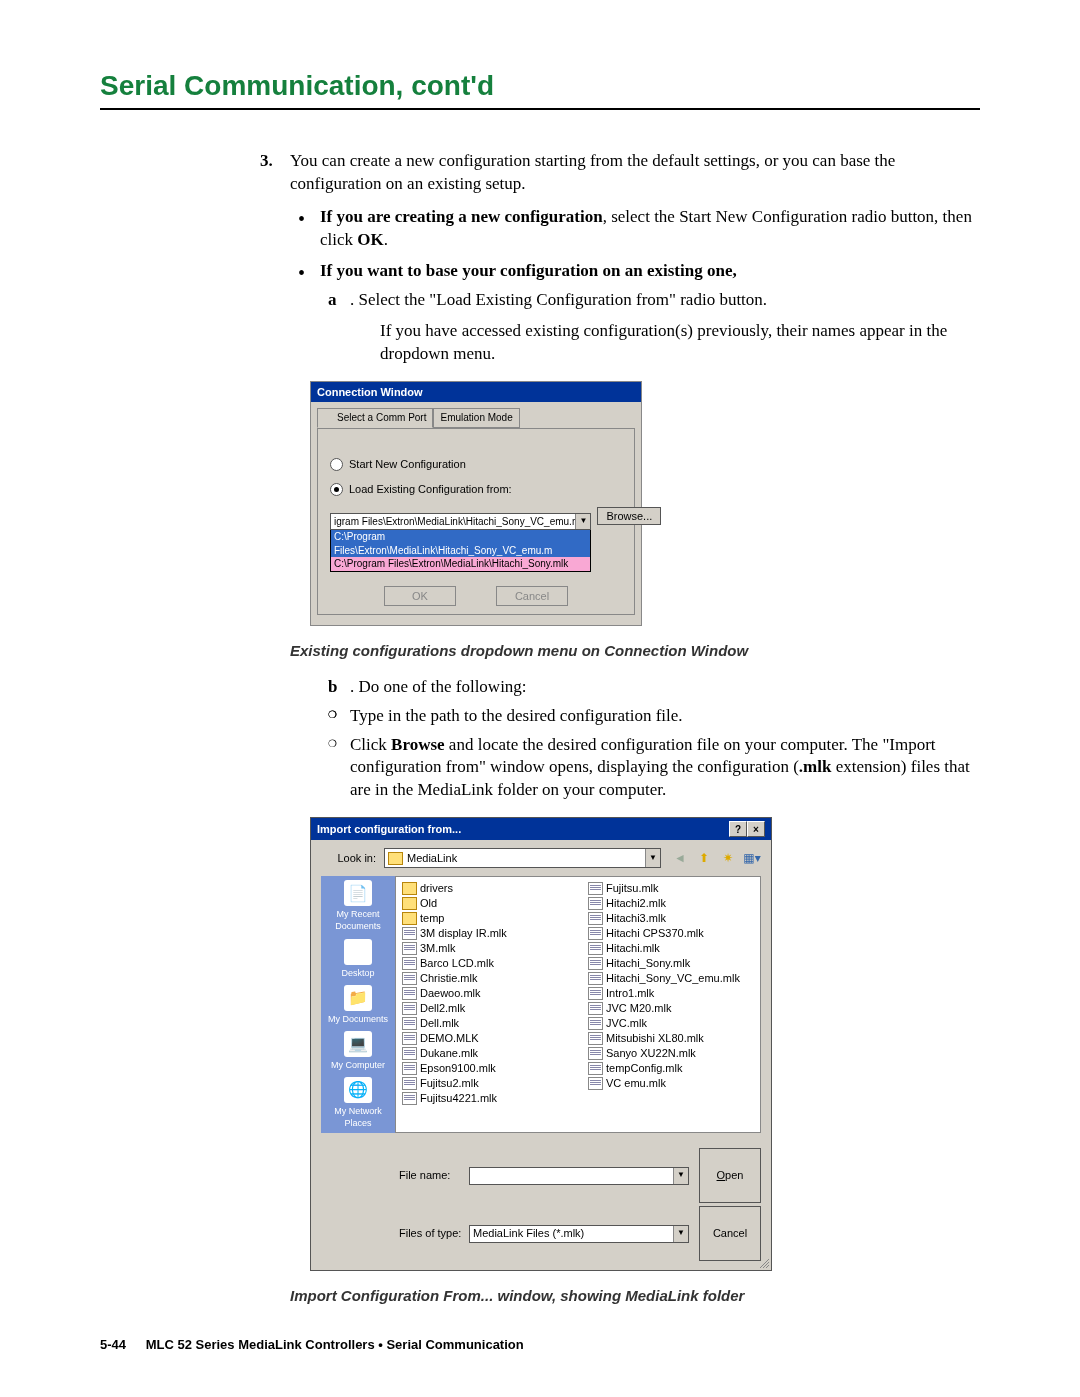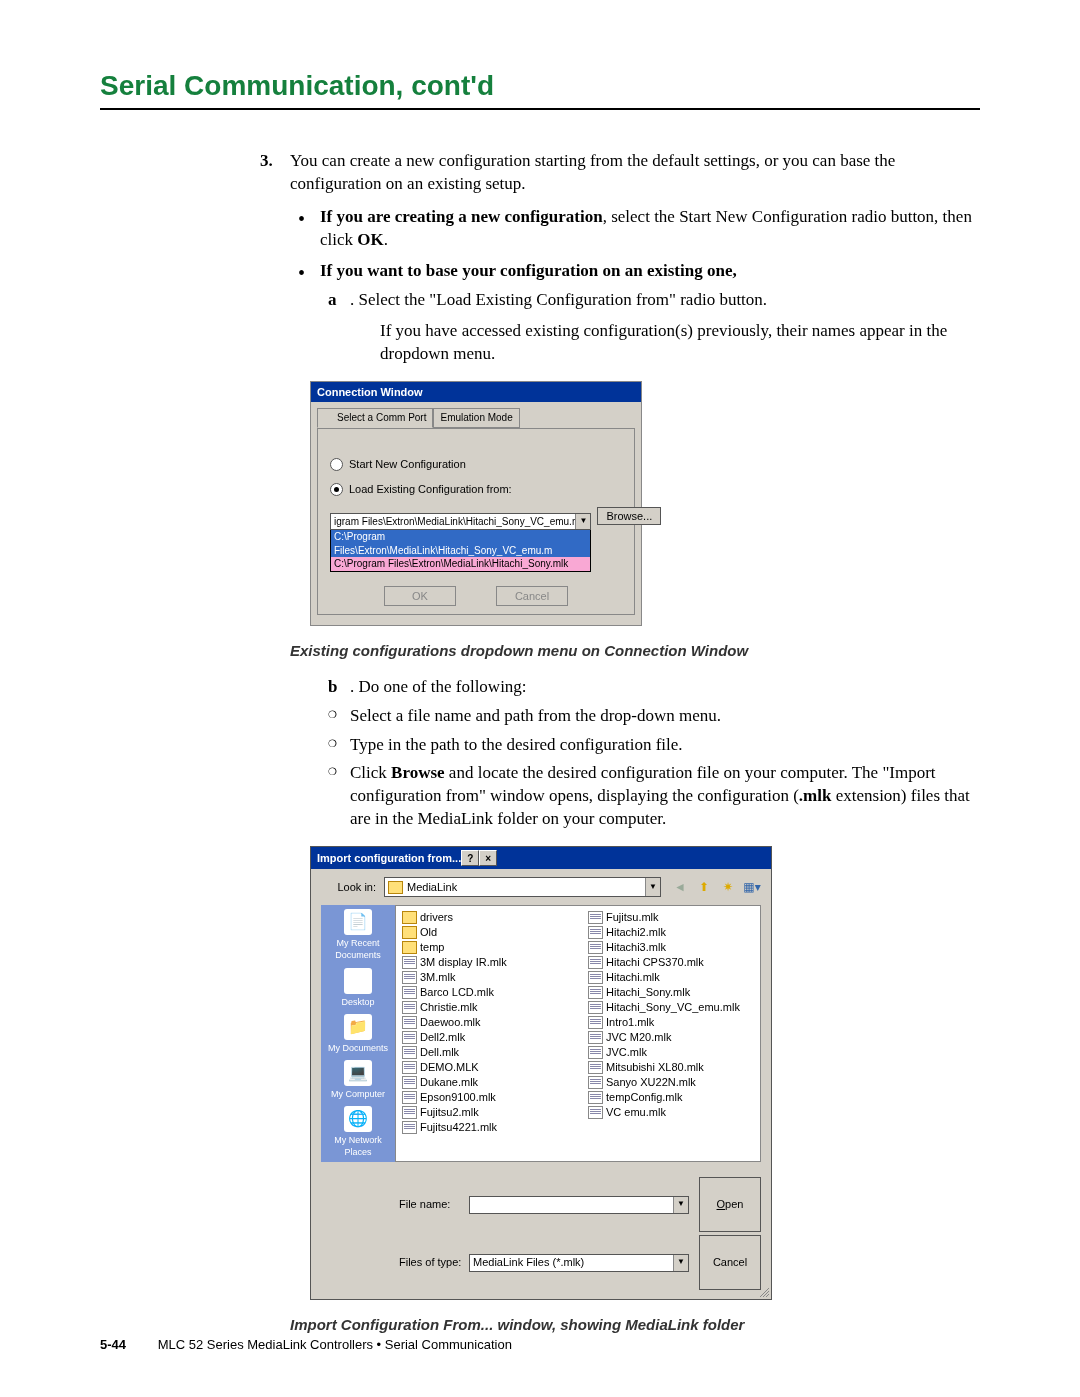--- a/index.html
+++ b/index.html
@@ -155,20 +155,21 @@
   background: #d4d0c8;
   font-family: Tahoma, Arial, sans-serif;
   font-size: 11px;
 }
 .import-titlebar {
   background: #003399;
   color: #fff;
   font-weight: bold;
   padding: 3px 6px;
   display: flex;
+  justify-content: space-between;
   align-items: center;
 }
 .tb-icons { display: flex; gap: 0; }
 .tb-icon {
   width: 16px; height: 14px;
   background: #d4d0c8;
   border: 1px solid #fff;
   border-right-color: #555;
   border-bottom-color: #555;
   display: flex; align-items: center; justify-content: center;
@@ -291,21 +292,21 @@
 }
 
 .footer {
   position: absolute;
   bottom: 45px;
   left: 100px;
   font-family: Arial, Helvetica, sans-serif;
   font-size: 13px;
 }
 .footer .pg { font-weight: bold; }
-.footer .txt { font-weight: normal; margin-left: 28px; }
+.footer .txt { font-weight: bold; margin-left: 16px; }
 .resize-grip {
   position: absolute; right: 2px; bottom: 2px;
   width: 12px; height: 12px;
   background:
     linear-gradient(135deg, transparent 60%, #888 60%, #888 65%, transparent 65%,
       transparent 72%, #888 72%, #888 77%, transparent 77%,
       transparent 84%, #888 84%, #888 89%, transparent 89%);
 }
 </style>
 </head>
@@ -373,21 +374,21 @@
       </div>
     </div>
 
     <div class="caption">Existing configurations dropdown menu on Connection Window</div>
 
     <div class="sub-a" style="margin-left:60px">
       <span class="label" style="font-weight:bold">b</span>
       <div class="sub-a-body"><span>.   Do one of the following:</span></div>
     </div>
     <div class="circle-item">
-      <span class="circle-dot">❍</span><span>Select a file name and path from the drop-down menu.</span>
+      <span class="circle-dot">❍</span>
     </div>
     <div class="circle-item">
       <span class="circle-dot">❍</span><span>Type in the path to the desired configuration file.</span>
     </div>
     <div class="circle-item">
       <span class="circle-dot">❍</span>
       <span>Click </span><b>Browse</b><span> and locate the desired configuration file on your computer.  The "Import configuration from" window opens, displaying the configuration (</span><b>.mlk</b><span> extension) files that are in the MediaLink folder on your computer.</span>
     </div>
 
     <div class="import-dialog" style="position:relative">

